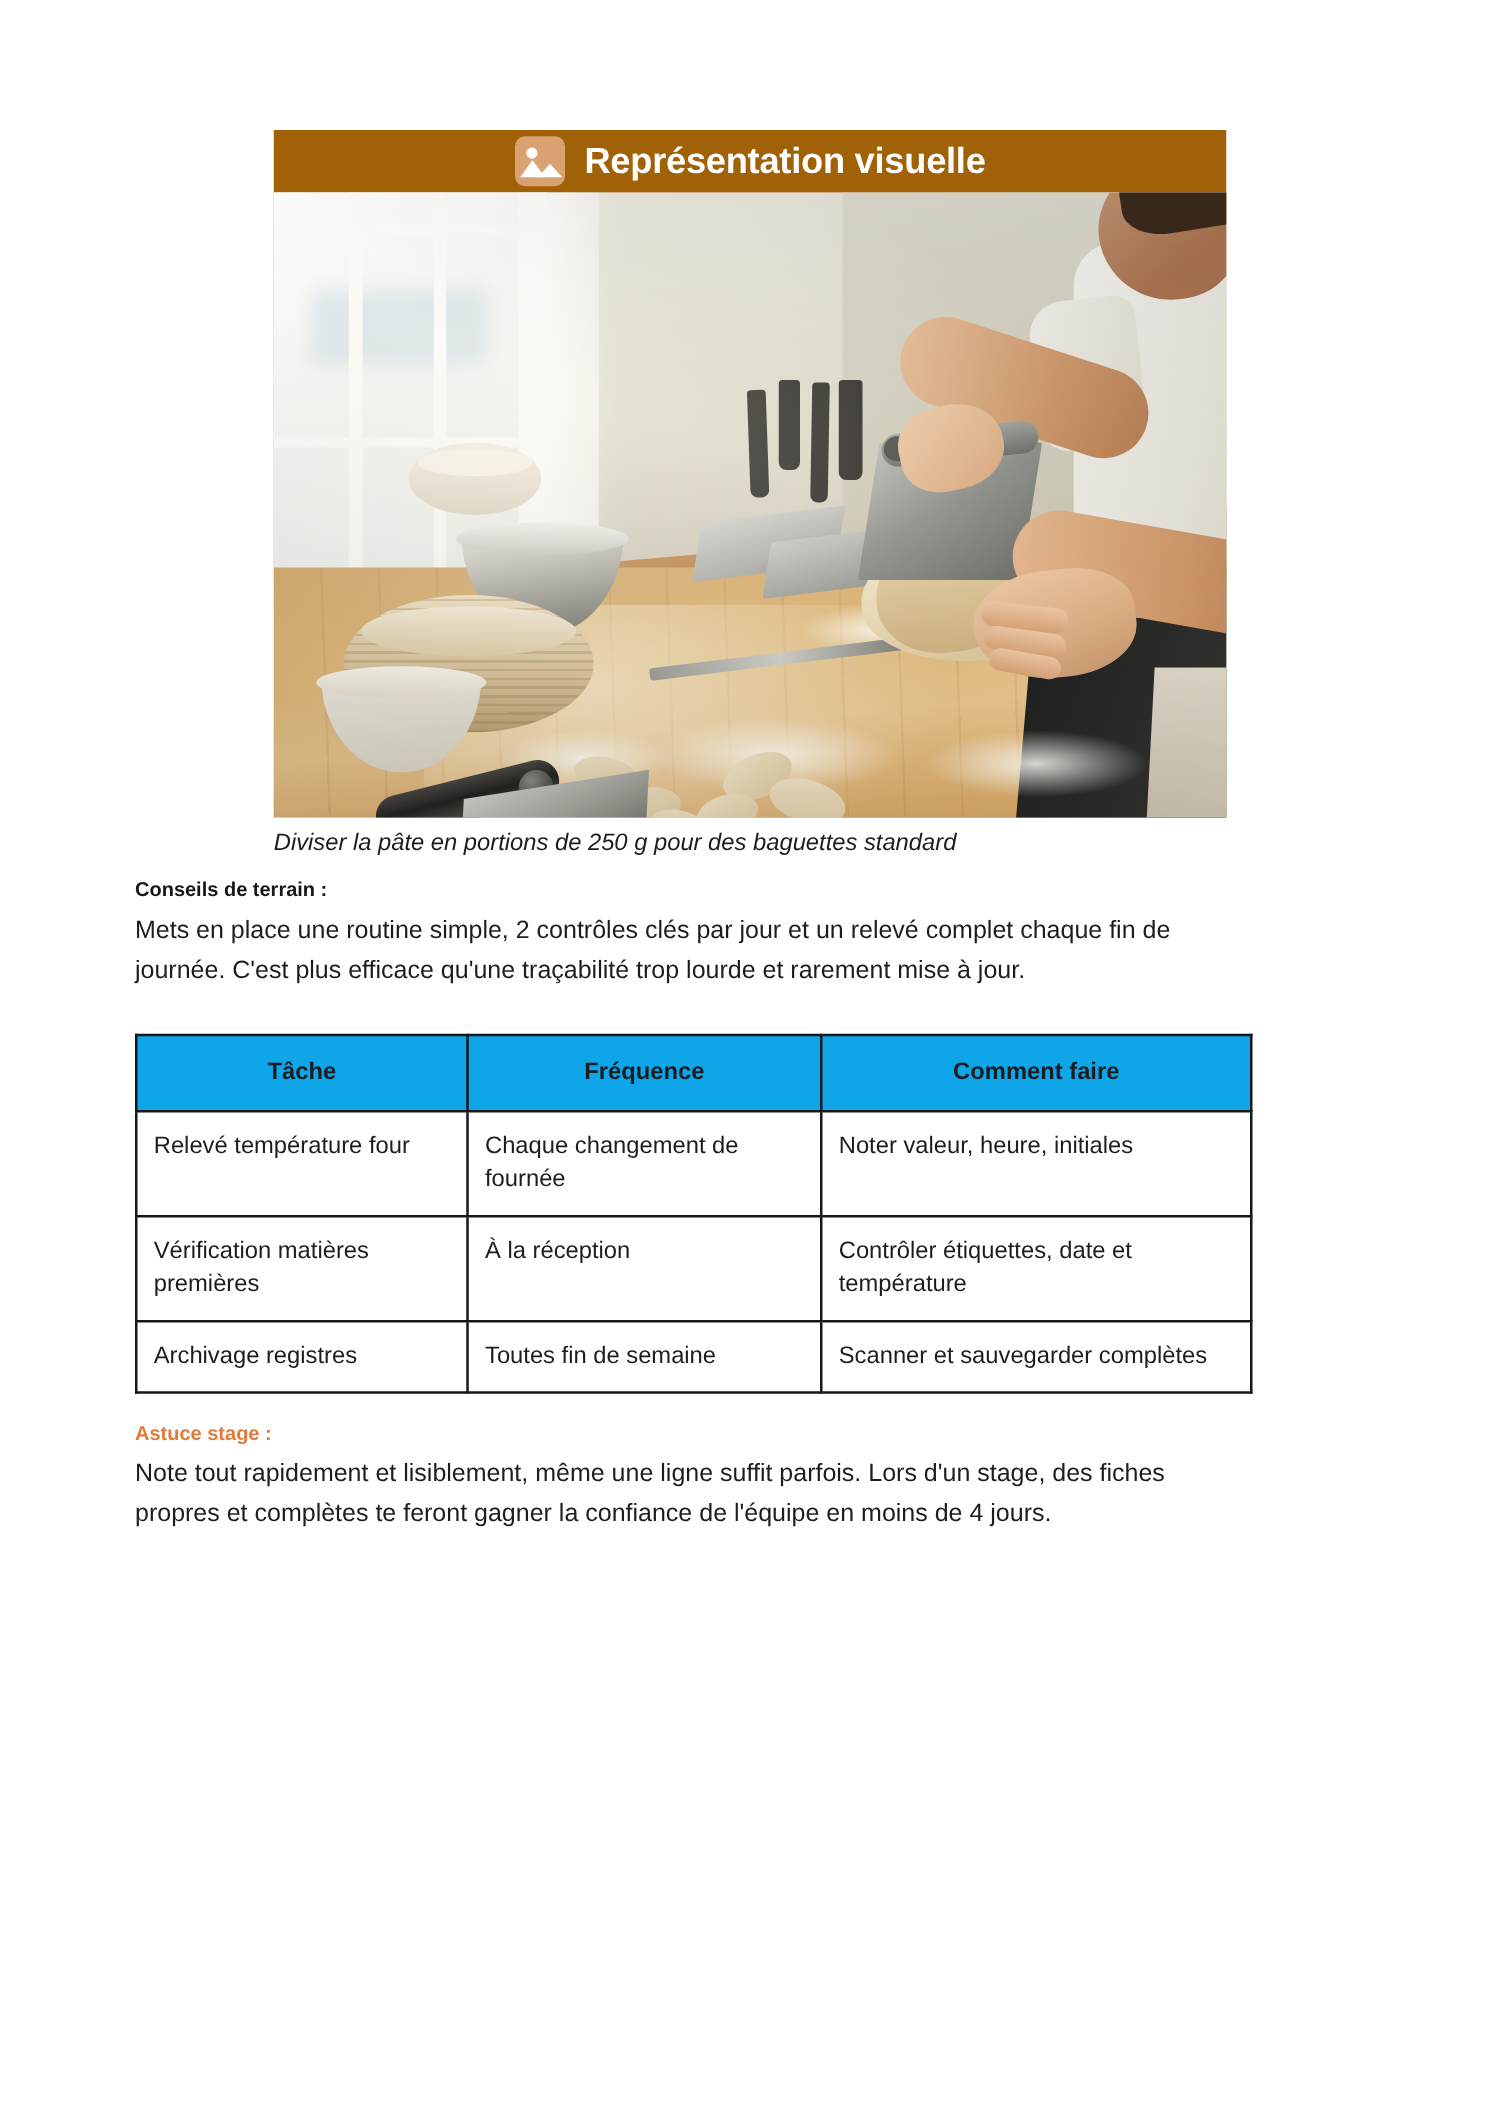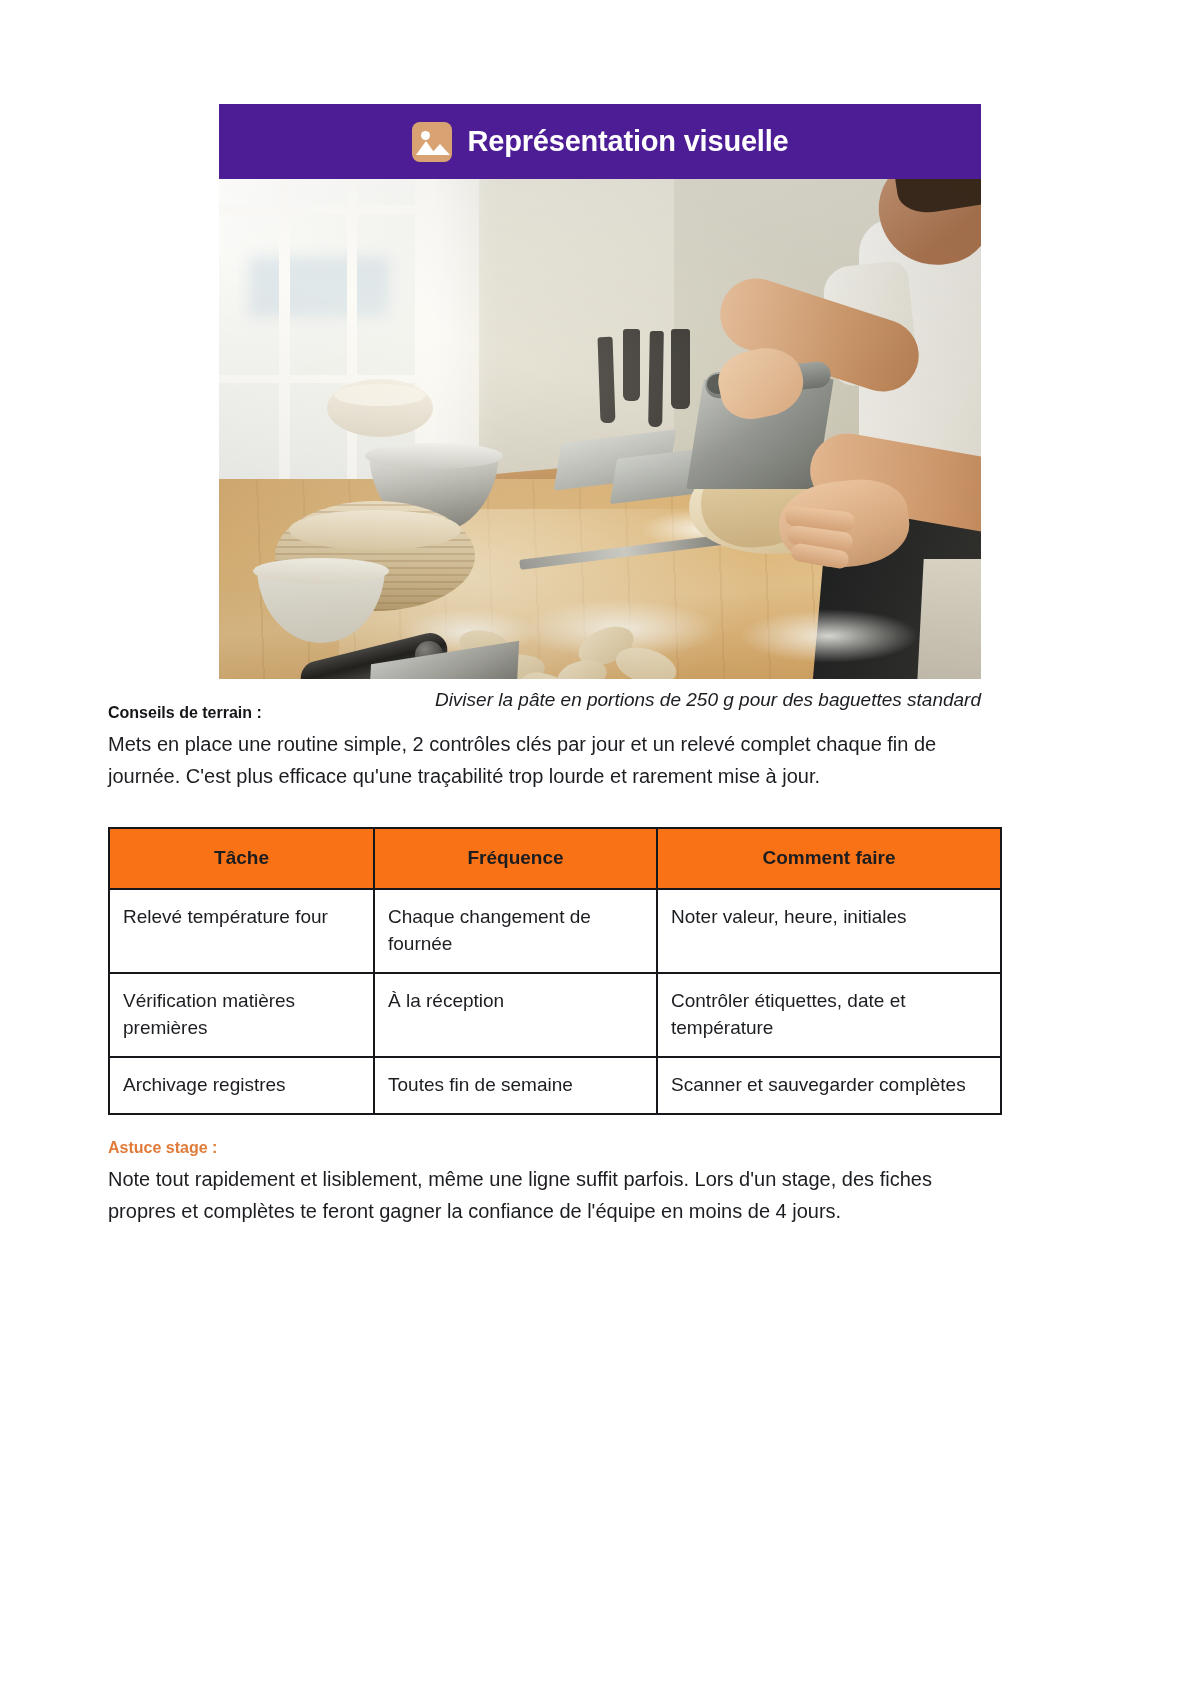--- a/index.html
+++ b/index.html
@@ -23,22 +23,22 @@
 
   
   .figure {
     position: absolute;
     left: 179px;
     top: 88px;
     width: 762px;
   }
 
   .figure-banner {
-    height: 75px;
-    background: #4c1d95;
+    height: 50px;
+    background: #a16207;
     display: flex;
     align-items: center;
     justify-content: center;
     gap: 16px;
     padding: 0 20px;
   }
 
   .banner-icon {
     width: 40px;
     height: 40px;
@@ -356,21 +356,21 @@
 
   .photo-vignette {
     left: 0; top: 0; width: 762px; height: 500px;
     background: radial-gradient(ellipse at 28% 40%, rgba(255,252,240,0.30) 0%, rgba(255,252,240,0) 55%),
                 linear-gradient(200deg, rgba(0,0,0,0.06) 0%, rgba(0,0,0,0) 45%, rgba(0,0,0,0.10) 100%);
   }
 
   
   .figure-caption {
     margin-top: 9px;
-    text-align: right;
+    text-align: left;
     font-style: italic;
     font-size: 19px;
     color: #1b1d21;
     line-height: 1.3;
   }
 
   
   .content {
     position: absolute;
     left: 108px;
@@ -406,21 +406,21 @@
   table.fiche th,
   table.fiche td {
     border: 2px solid #15171b;
     padding: 14px 13px;
     font-size: 19px;
     line-height: 1.42;
     vertical-align: top;
     color: #1b1d21;
   }
   table.fiche th {
-    background: #f97316;
+    background: #0ea5e9;
     text-align: center;
     font-weight: 700;
     padding-top: 16px;
     padding-bottom: 16px;
   }
   table.fiche col.c1 { width: 265px; }
   table.fiche col.c2 { width: 283px; }
   table.fiche col.c3 { width: 344px; }
 </style>
 </head>

